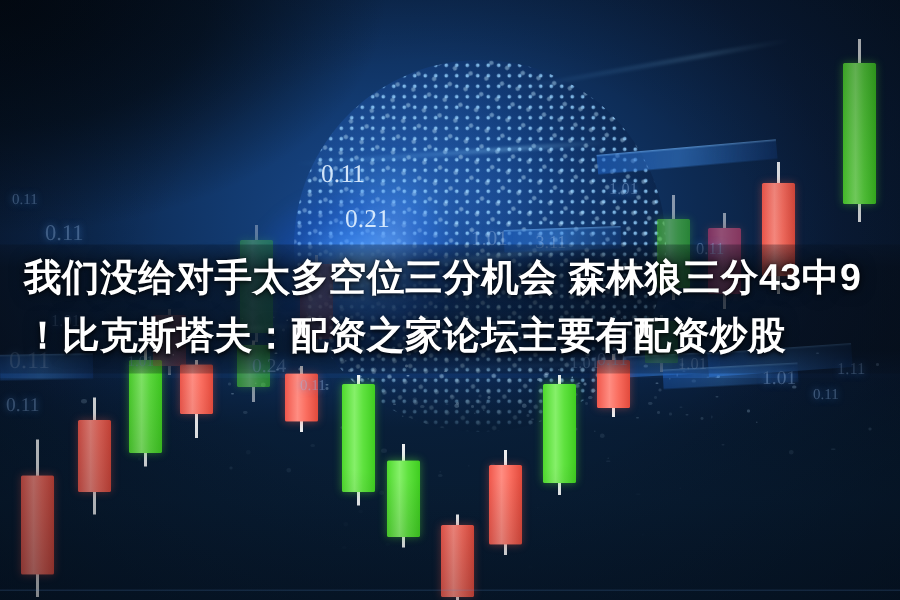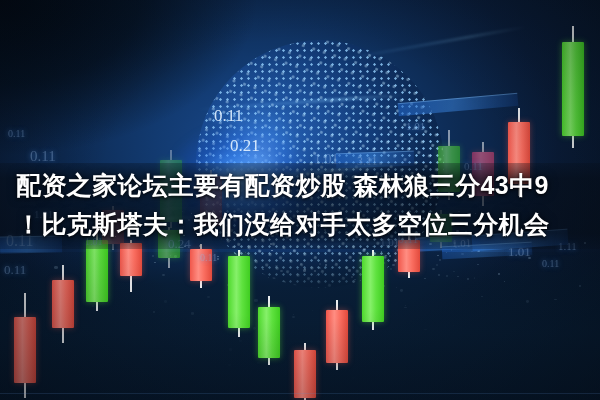--- a/index.html
+++ b/index.html
@@ -482,18 +482,18 @@
       <div class="num dim" style="left: 8px; top: 128px; font-size: 10px;">0.11</div>
       <div class="num dim" style="left: 168px; top: 236px; font-size: 13px;">0.24</div>
       <div class="num dim" style="left: 200px; top: 252px; font-size: 10px;">0.11</div>
     </div>
 
   <div class="bg-vignette"></div>
 
   <div class="text-band"></div>
 
   <div class="headline">
-    <div>配资之家论坛主要有配资炒股 森林狼三分43中9</div>
-    <div>！比克斯塔夫：我们没给对手太多空位三分机会</div>
+    <div>我们没给对手太多空位三分机会 森林狼三分43中9</div>
+    <div>！比克斯塔夫：配资之家论坛主要有配资炒股</div>
   </div>
 
   <div class="bottom-rule"></div>
 </div>
 
 </body></html>

